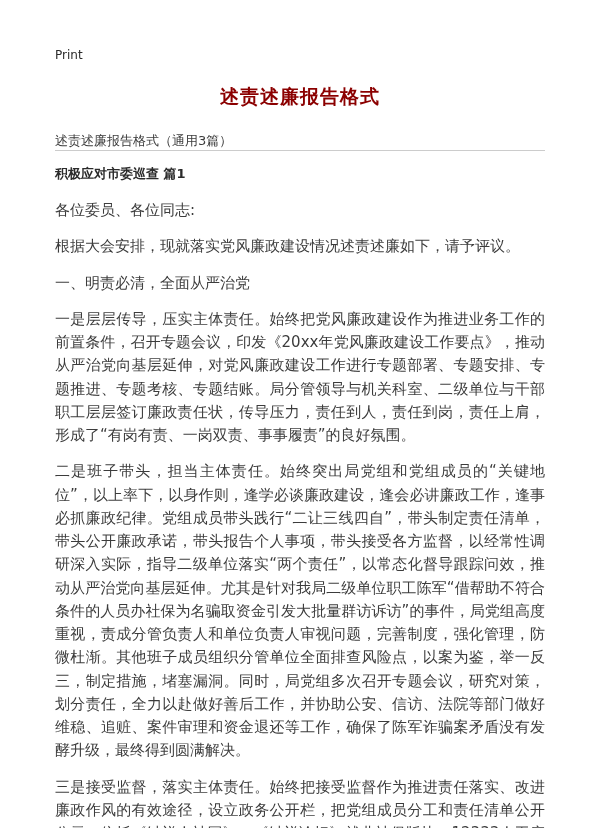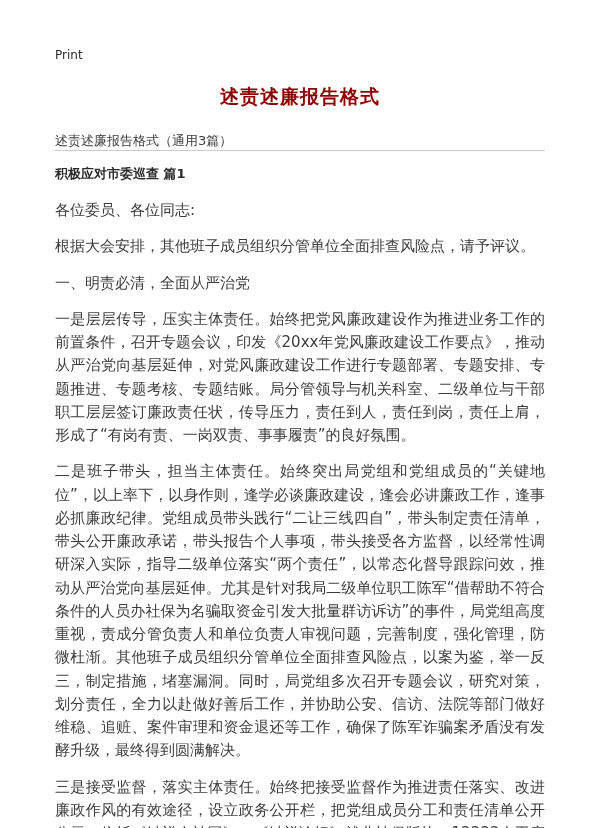--- a/index.html
+++ b/index.html
@@ -63,19 +63,19 @@
   <span class="print-link">Print</span>
 
   <h1 class="doc-title">述责述廉报告格式</h1>
 
   <div class="doc-subtitle">述责述廉报告格式（通用3篇）</div>
 
   <div class="section-heading">积极应对市委巡查 篇1</div>
 
   <div class="paragraphs">
       <p class="para">各位委员、各位同志:</p>
-      <p class="para">根据大会安排，其他班子成员组织分管单位全面排查风险点，请予评议。</p>
+      <p class="para">根据大会安排，现就落实党风廉政建设情况述责述廉如下，请予评议。</p>
       <p class="para">一、明责必清，全面从严治党</p>
       <p class="para">一是层层传导，压实主体责任。始终把党风廉政建设作为推进业务工作的前置条件，召开专题会议，印发《20xx年党风廉政建设工作要点》，推动从严治党向基层延伸，对党风廉政建设工作进行专题部署、专题安排、专题推进、专题考核、专题结账。局分管领导与机关科室、二级单位与干部职工层层签订廉政责任状，传导压力，责任到人，责任到岗，责任上肩，形成了“有岗有责、一岗双责、事事履责”的良好氛围。</p>
       <p class="para">二是班子带头，担当主体责任。始终突出局党组和党组成员的“关键地位”，以上率下，以身作则，逢学必谈廉政建设，逢会必讲廉政工作，逢事必抓廉政纪律。党组成员带头践行“二让三线四自”，带头制定责任清单，带头公开廉政承诺，带头报告个人事项，带头接受各方监督，以经常性调研深入实际，指导二级单位落实“两个责任”，以常态化督导跟踪问效，推动从严治党向基层延伸。尤其是针对我局二级单位职工陈军“借帮助不符合条件的人员办社保为名骗取资金引发大批量群访诉访”的事件，局党组高度重视，责成分管负责人和单位负责人审视问题，完善制度，强化管理，防微杜渐。其他班子成员组织分管单位全面排查风险点，以案为鉴，举一反三，制定措施，堵塞漏洞。同时，局党组多次召开专题会议，研究对策，划分责任，全力以赴做好善后工作，并协助公安、信访、法院等部门做好维稳、追赃、案件审理和资金退还等工作，确保了陈军诈骗案矛盾没有发酵升级，最终得到圆满解决。</p>
       <p class="para">三是接受监督，落实主体责任。始终把接受监督作为推进责任落实、改进廉政作风的有效途径，设立政务公开栏，把党组成员分工和责任清单公开公示，依托《钟祥人社网》、《钟祥论坛》就业社保版块、12333人工座席等平台，如实公布财务支出、生活接待、基建工程等方面的内容,配合支持纪委工作，在干部任用、经费支出、公车使用等方面，严格实行报批报备，积极应对市委巡查，对反馈的4个方面17个问题责任到人，全面整改,主动接受审计部门审计，发现问题立行立改，从严整</p>
     </div>
 </div>
 
 </body></html>

